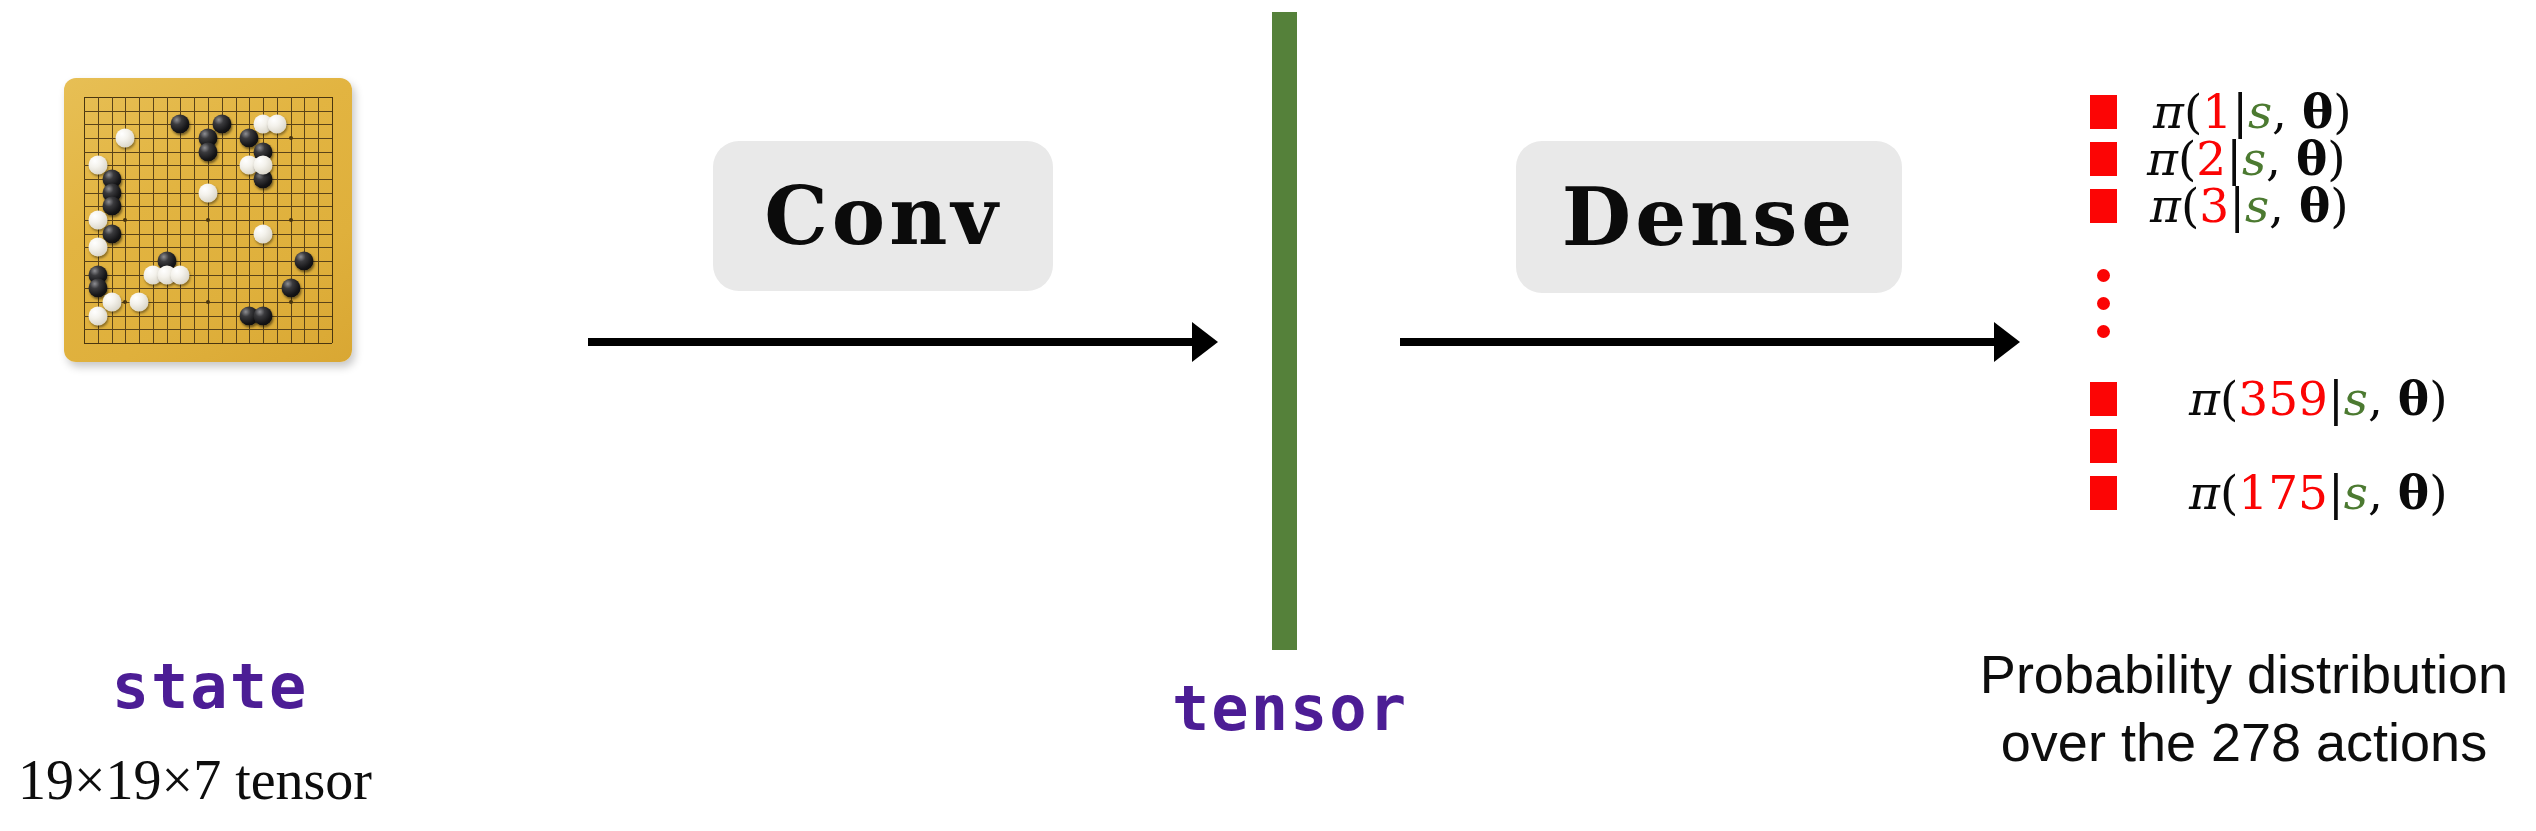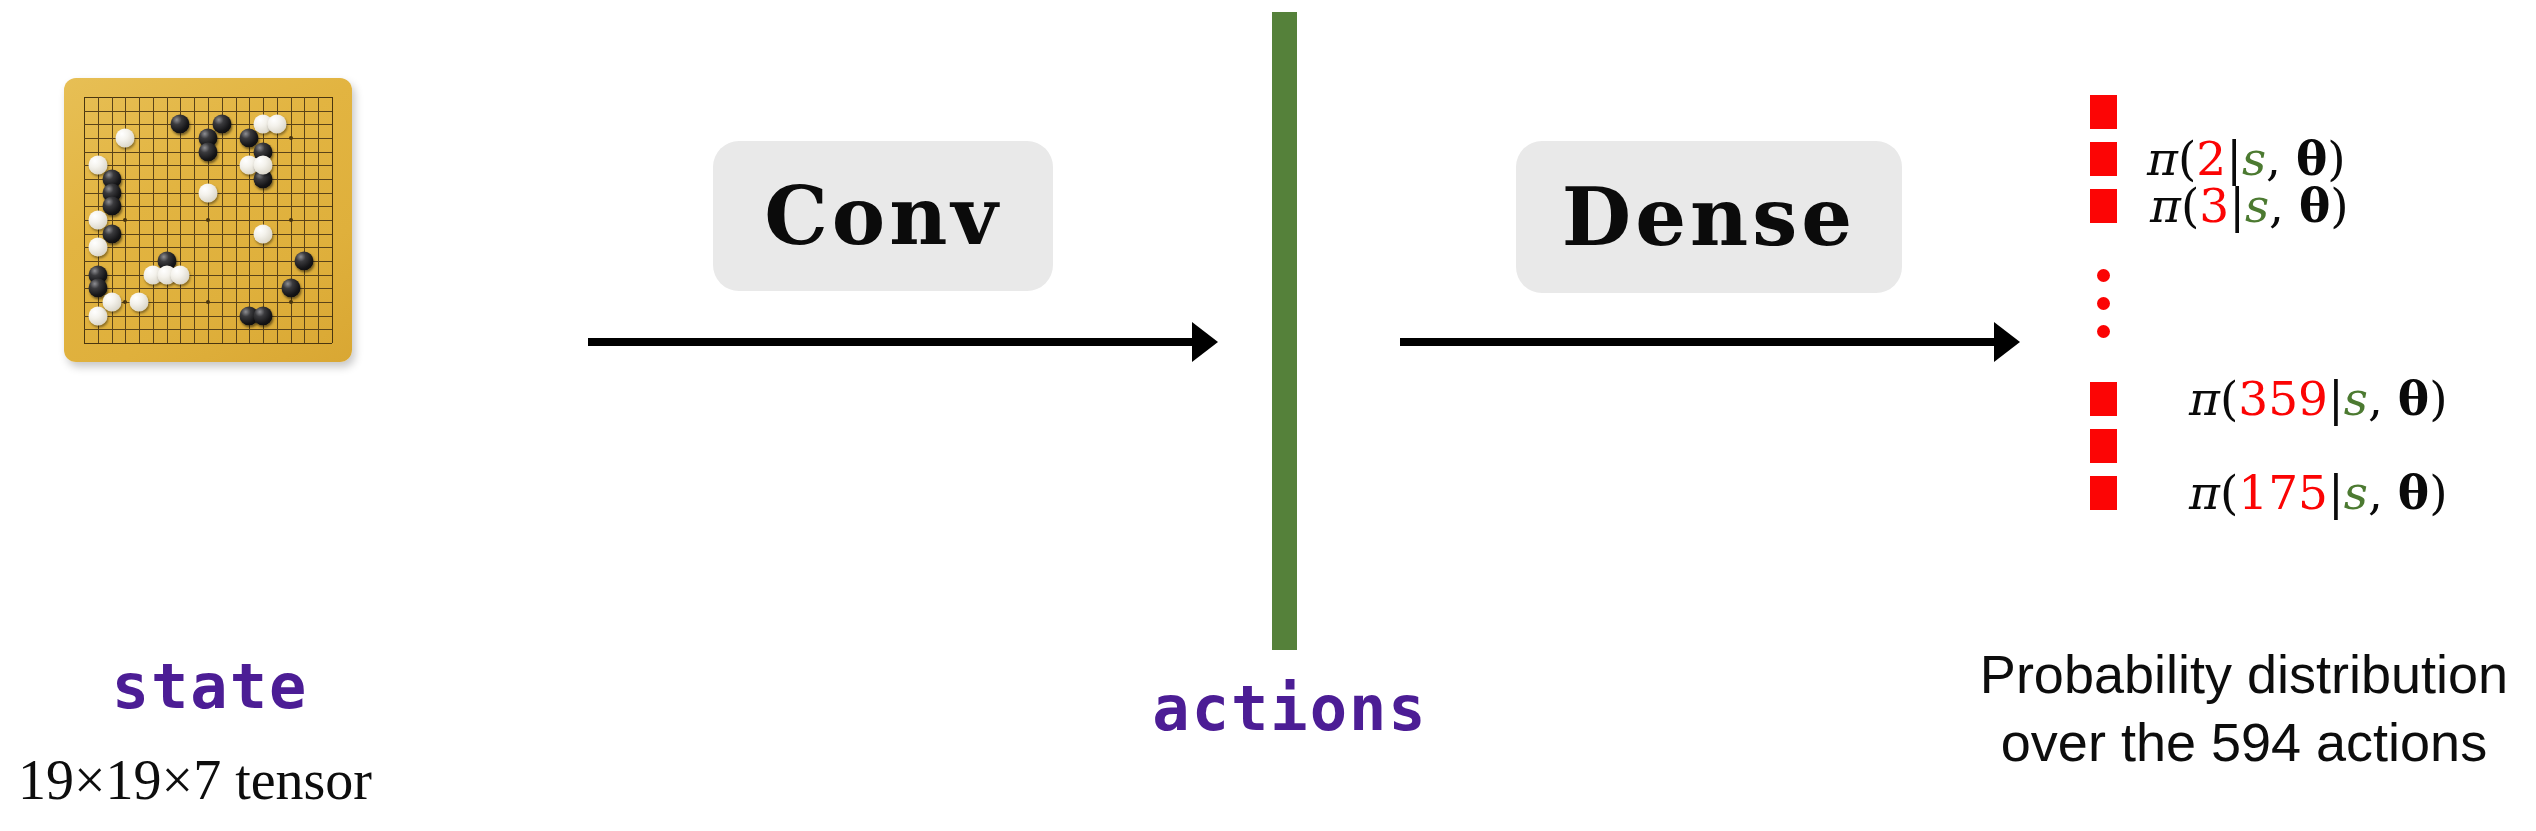--- a/index.html
+++ b/index.html
@@ -204,33 +204,34 @@
   <div id="tensor-label">19×19×7 tensor</div>
 
   <div class="arrow" id="arrow-1">
     <div class="shaft"></div>
     <div class="head"></div>
   </div>
 
   <div class="opbox" id="conv-box">Conv</div>
 
   <div id="feature-bar"></div>
-  <div id="feature-label" class="mono-green">actions</div>
+  <div id="feature-label" class="mono-green">tensor</div>
 
   <div class="arrow" id="arrow-2">
     <div class="shaft"></div>
     <div class="head"></div>
   </div>
 
   <div class="opbox" id="dense-box">Dense</div>
 
   <div id="output-col">
 
     <div class="prow r1">
       <div class="swatch"></div>
+      <div class="formula"><span class="pi">π</span><span>(</span><span class="idx">1</span><span>|</span><span class="sv">s</span><span>, </span><span class="th">θ</span><span>)</span></div>
     </div>
 
     <div class="prow r2">
       <div class="swatch"></div>
       <div class="formula"><span class="pi">π</span><span>(</span><span class="idx">2</span><span>|</span><span class="sv">s</span><span>, </span><span class="th">θ</span><span>)</span></div>
     </div>
 
     <div class="prow r3">
       <div class="swatch"></div>
       <div class="formula"><span class="pi">π</span><span>(</span><span class="idx">3</span><span>|</span><span class="sv">s</span><span>, </span><span class="th">θ</span><span>)</span></div>
@@ -256,16 +257,16 @@
     </div>
 
     <div class="prow big">
       <div class="swatch"></div>
       <div class="formula"><span class="pi">π</span><span>(</span><span class="idx">175</span><span>|</span><span class="sv">s</span><span>, </span><span class="th">θ</span><span>)</span></div>
     </div>
   </div>
 
   <div id="out-caption">
     <span class="cap-line">Probability distribution</span>
-    <span class="cap-line">over the 594 actions</span>
+    <span class="cap-line">over the 278 actions</span>
   </div>
 
 </div>
 
 </body></html>

